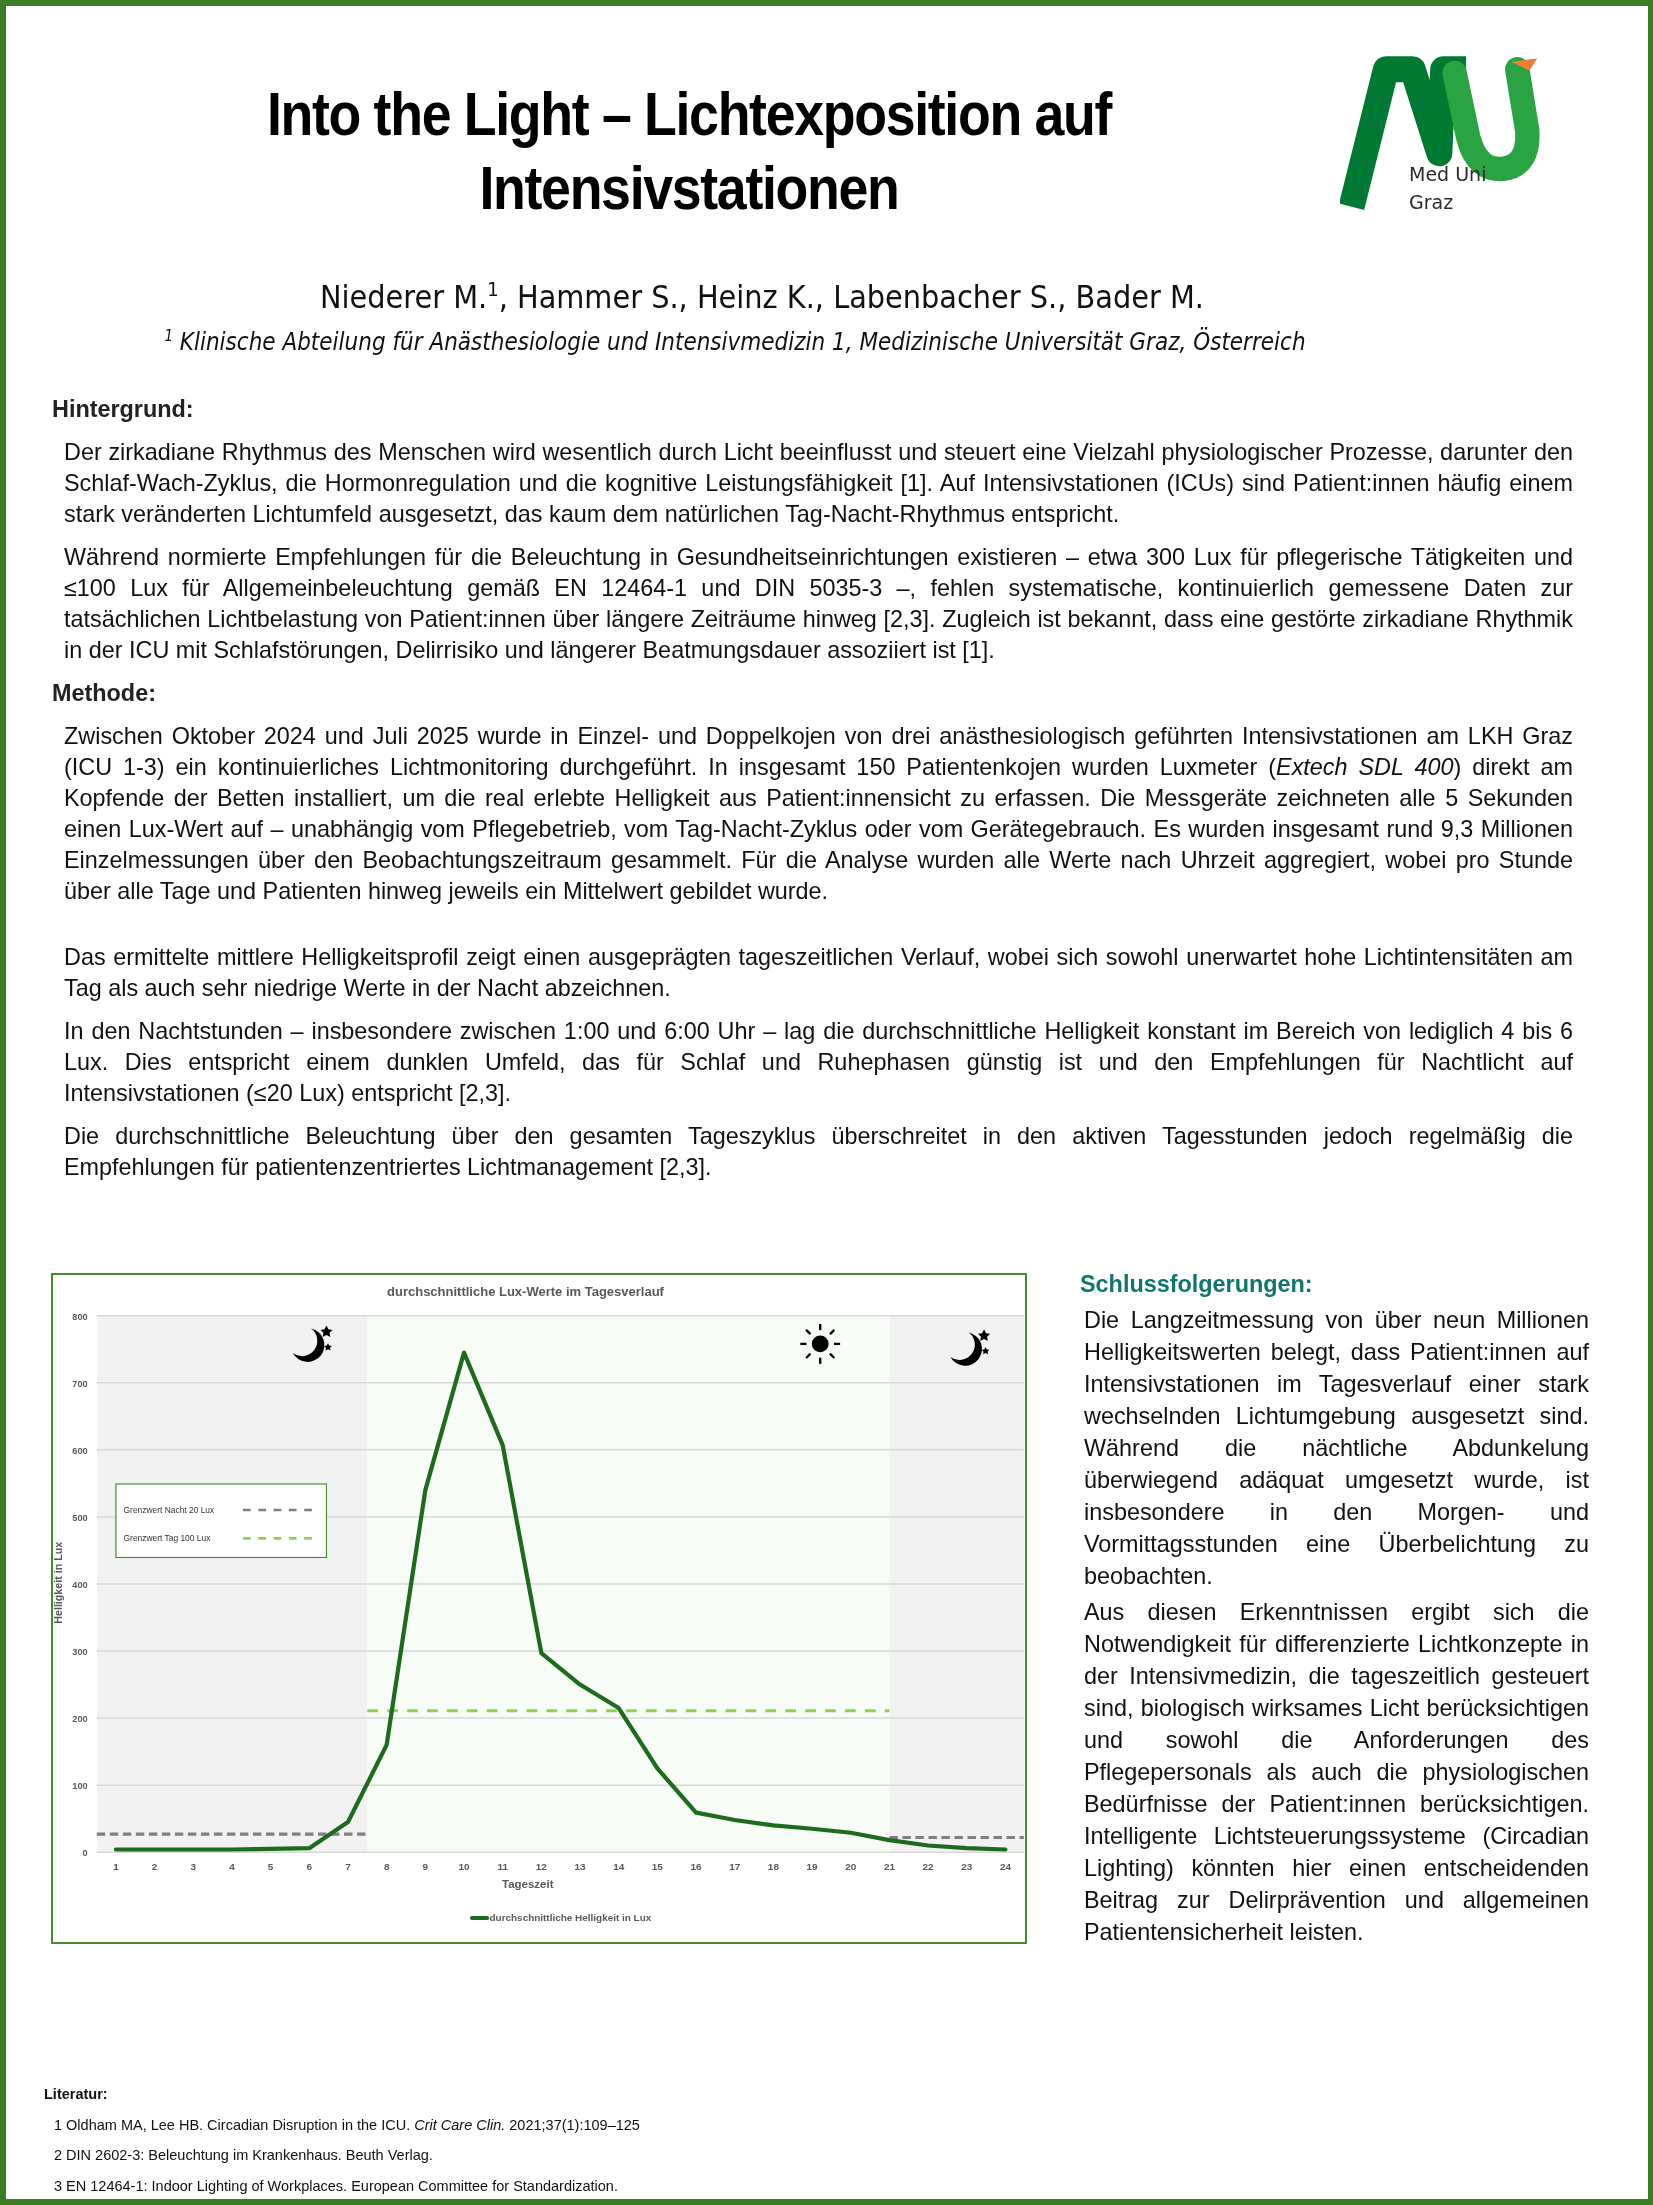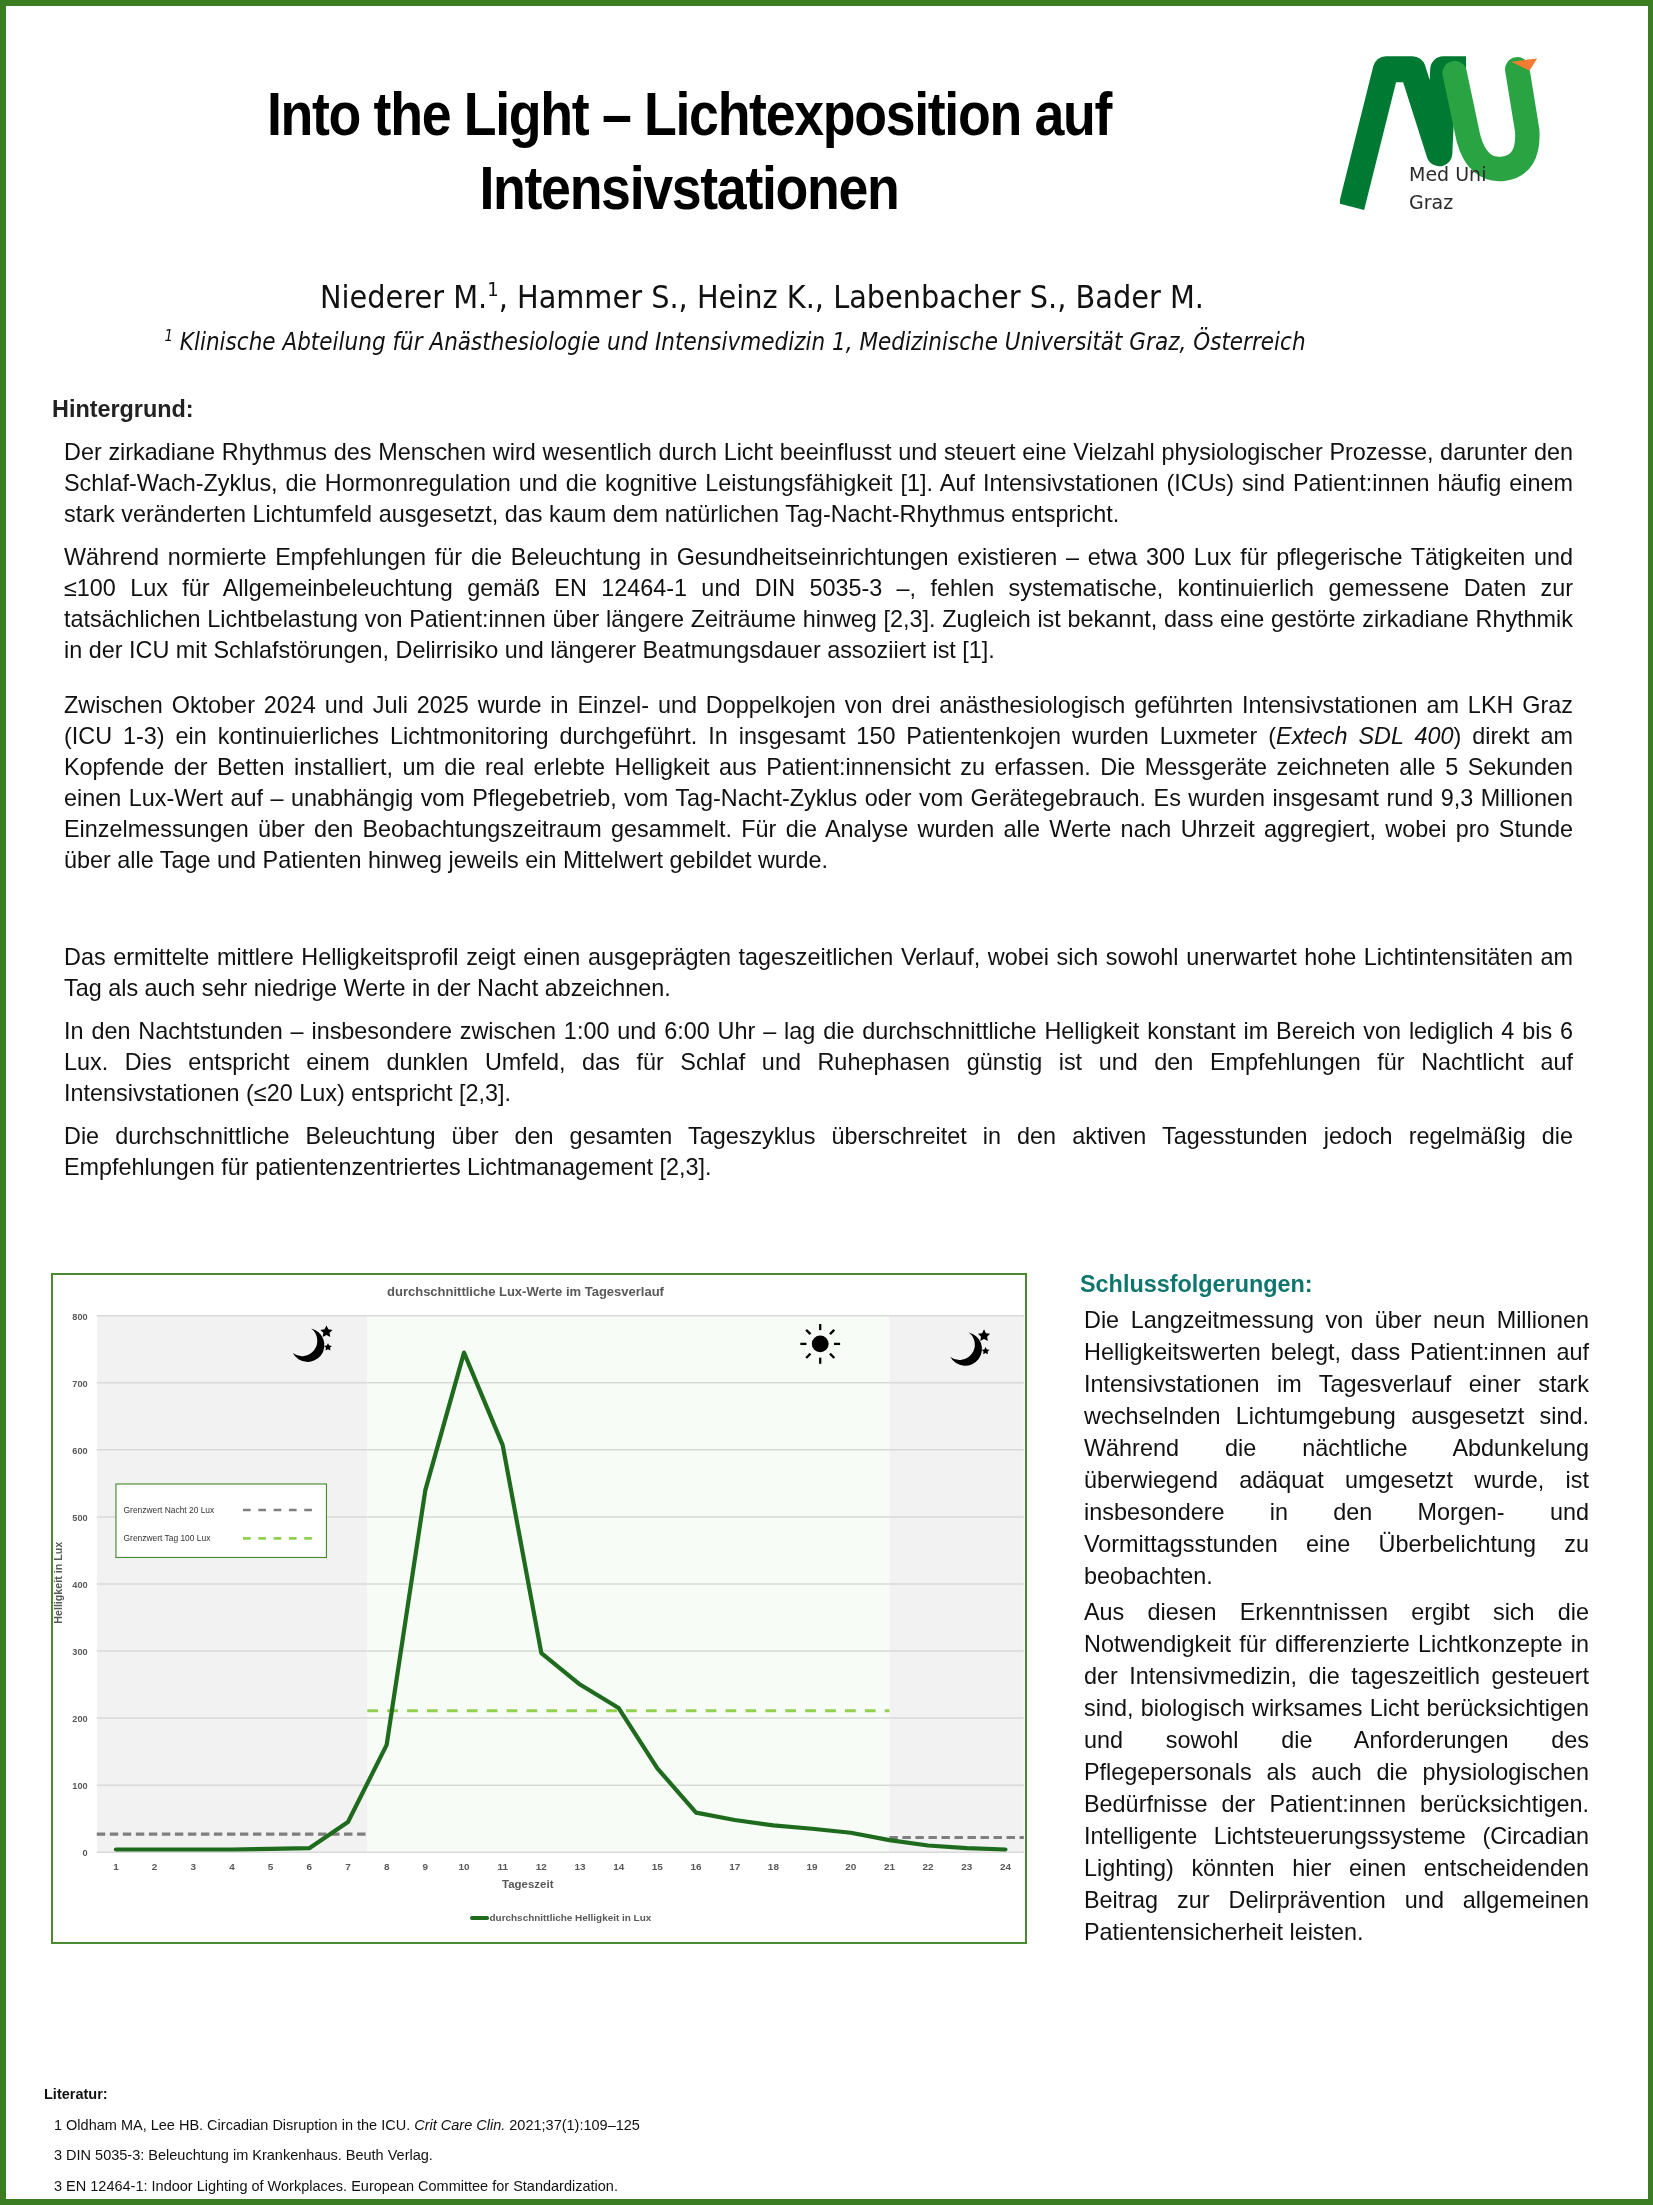--- a/index.html
+++ b/index.html
@@ -92,20 +92,21 @@
 <div class="authors"><span>Niederer M.</span><sup>1</sup><span>, Hammer S., Heinz K., Labenbacher S., Bader M.</span></div>
 <div class="affil"><sup>1</sup><span> Klinische Abteilung für Anästhesiologie und Intensivmedizin 1, Medizinische Universität Graz, Österreich</span></div>
 
 <div class="section sec-hint">
   <h3>Hintergrund:</h3>
   <p>Der zirkadiane Rhythmus des Menschen wird wesentlich durch Licht beeinflusst und steuert eine Vielzahl physiologischer Prozesse, darunter den Schlaf-Wach-Zyklus, die Hormonregulation und die kognitive Leistungsfähigkeit [1]. Auf Intensivstationen (ICUs) sind Patient:innen häufig einem stark veränderten Lichtumfeld ausgesetzt, das kaum dem natürlichen Tag-Nacht-Rhythmus entspricht.</p>
   <p>Während normierte Empfehlungen für die Beleuchtung in Gesundheitseinrichtungen existieren – etwa 300 Lux für pflegerische Tätigkeiten und ≤100 Lux für Allgemeinbeleuchtung gemäß EN 12464-1 und DIN 5035-3 –, fehlen systematische, kontinuierlich gemessene Daten zur tatsächlichen Lichtbelastung von Patient:innen über längere Zeiträume hinweg [2,3]. Zugleich ist bekannt, dass eine gestörte zirkadiane Rhythmik in der ICU mit Schlafstörungen, Delirrisiko und längerer Beatmungsdauer assoziiert ist [1].</p>
 </div>
 
 <div class="section sec-meth">
+  <h3>Methode:</h3>
   <p><span>Zwischen Oktober 2024 und Juli 2025 wurde in Einzel- und Doppelkojen von drei anästhesiologisch geführten Intensivstationen am LKH Graz (ICU 1-3) ein kontinuierliches Lichtmonitoring durchgeführt. In insgesamt 150 Patientenkojen wurden Luxmeter (</span><em>Extech SDL 400</em><span>) direkt am Kopfende der Betten installiert, um die real erlebte Helligkeit aus Patient:innensicht zu erfassen. Die Messgeräte zeichneten alle 5 Sekunden einen Lux-Wert auf – unabhängig vom Pflegebetrieb, vom Tag-Nacht-Zyklus oder vom Gerätegebrauch. Es wurden insgesamt rund 9,3 Millionen Einzelmessungen über den Beobachtungszeitraum gesammelt. Für die Analyse wurden alle Werte nach Uhrzeit aggregiert, wobei pro Stunde über alle Tage und Patienten hinweg jeweils ein Mittelwert gebildet wurde.</span></p>
 </div>
 
 <div class="section sec-res">
   <p>Das ermittelte mittlere Helligkeitsprofil zeigt einen ausgeprägten tageszeitlichen Verlauf, wobei sich sowohl unerwartet hohe Lichtintensitäten am Tag als auch sehr niedrige Werte in der Nacht abzeichnen.</p>
   <p>In den Nachtstunden – insbesondere zwischen 1:00 und 6:00 Uhr – lag die durchschnittliche Helligkeit konstant im Bereich von lediglich 4 bis 6 Lux. Dies entspricht einem dunklen Umfeld, das für Schlaf und Ruhephasen günstig ist und den Empfehlungen für Nachtlicht auf Intensivstationen (≤20 Lux) entspricht [2,3].</p>
   <p>Die durchschnittliche Beleuchtung über den gesamten Tageszyklus überschreitet in den aktiven Tagesstunden jedoch regelmäßig die Empfehlungen für patientenzentriertes Lichtmanagement [2,3].</p>
 </div>
 
 <div class="chart-box">
@@ -197,16 +198,16 @@
 
 <div class="concl">
   <h3>Schlussfolgerungen:</h3>
   <p>Die Langzeitmessung von über neun Millionen Helligkeitswerten belegt, dass Patient:innen auf Intensivstationen im Tagesverlauf einer stark wechselnden Lichtumgebung ausgesetzt sind. Während die nächtliche Abdunkelung überwiegend adäquat umgesetzt wurde, ist insbesondere in den Morgen- und Vormittagsstunden eine Überbelichtung zu beobachten.</p>
   <p>Aus diesen Erkenntnissen ergibt sich die Notwendigkeit für differenzierte Lichtkonzepte in der Intensivmedizin, die tageszeitlich gesteuert sind, biologisch wirksames Licht berücksichtigen und sowohl die Anforderungen des Pflegepersonals als auch die physiologischen Bedürfnisse der Patient:innen berücksichtigen. Intelligente Lichtsteuerungssysteme (Circadian Lighting) könnten hier einen entscheidenden Beitrag zur Delirprävention und allgemeinen Patientensicherheit leisten.</p>
 </div>
 
 <div class="lit">
   <h4>Literatur:</h4>
   <div class="ref"><span>1  Oldham MA, Lee HB. Circadian Disruption in the ICU. </span><em>Crit Care Clin.</em><span> 2021;37(1):109–125</span></div>
-  <div class="ref"><span>3 DIN 5035-3: Beleuchtung im Krankenhaus. Beuth Verlag.</span></div>
+  <div class="ref"><span>2 DIN 2602-3: Beleuchtung im Krankenhaus. Beuth Verlag.</span></div>
   <div class="ref"><span>3 EN 12464-1: Indoor Lighting of Workplaces. European Committee for Standardization.</span></div>
 </div>
 
 
 </body></html>

